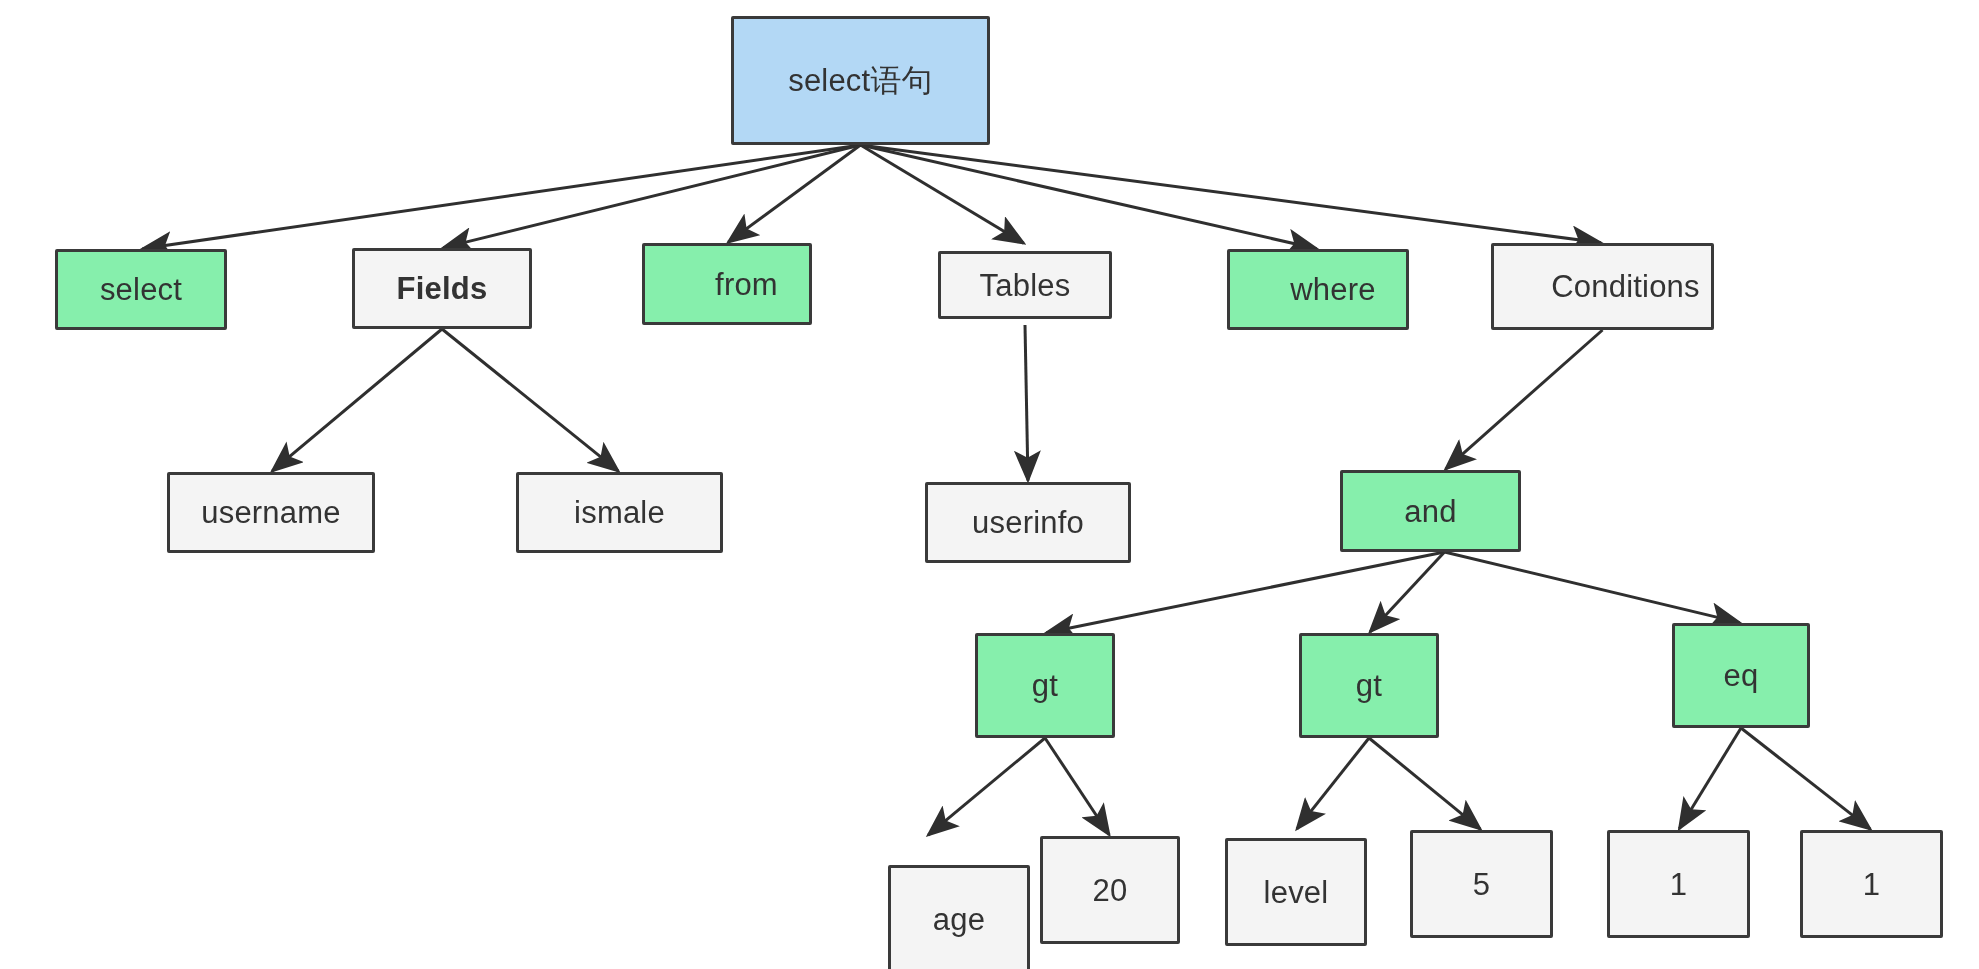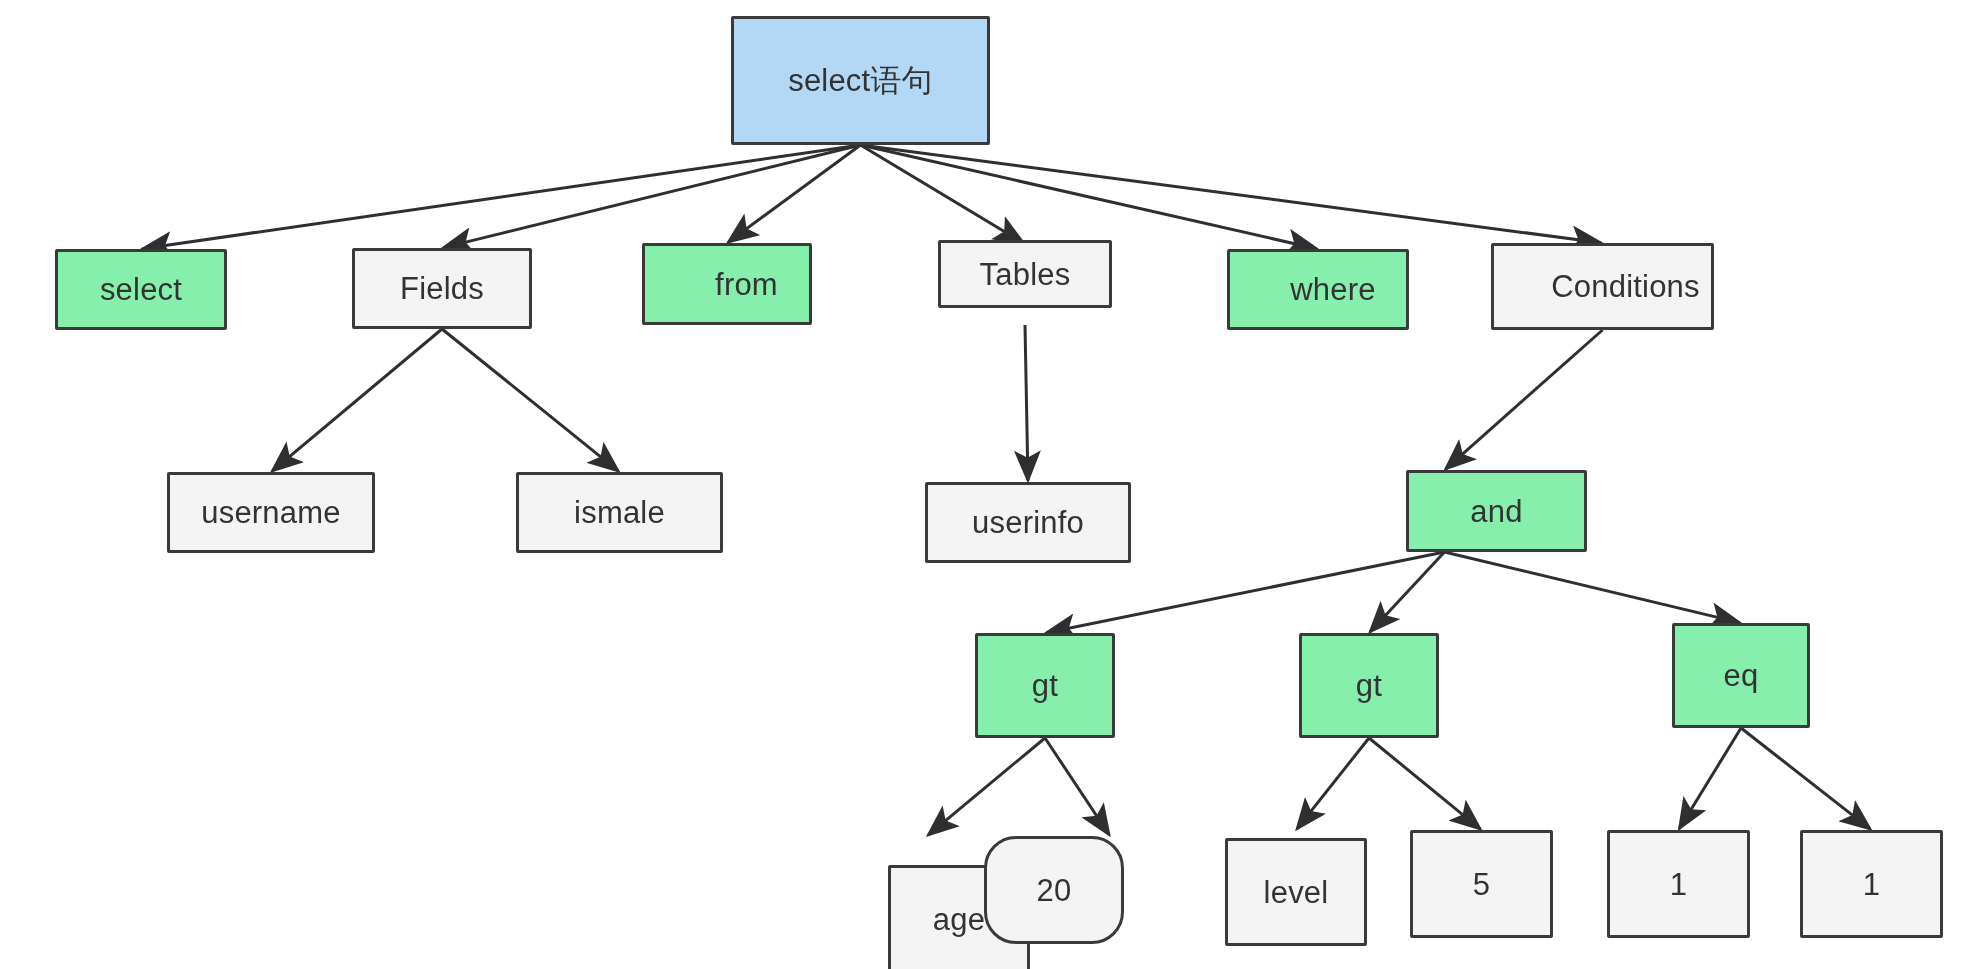--- a/index.html
+++ b/index.html
@@ -81,60 +81,60 @@
         <line x1="1741" y1="728" x2="1870.3181694157392" y2="829.076270347934" stroke="#2f2f2f" stroke-width="3" marker-end="url(#arrowhead)"></line>
       </g>
   </svg>
   <div id="nodes">
       <div class="node fill-blue" style="left: 731px; top: 16px; width: 259px; height: 129px;">
         <span class="node-label">select语句</span>
       </div>
       <div class="node fill-green" style="left: 55px; top: 249px; width: 172px; height: 81px;">
         <span class="node-label">select</span>
       </div>
-      <div class="node fill-default" style="left: 352px; top: 248px; width: 180px; height: 81px;">
+      <div class="node fill-default" style="left: 352px; top: 248px; width: 180px; height: 81px; font-weight: bold;">
         <span class="node-label">Fields</span>
       </div>
       <div class="node fill-green" style="left: 642px; top: 243px; width: 170px; height: 82px; padding-left: 39px;">
         <span class="node-label">from</span>
       </div>
-      <div class="node fill-default" style="left: 938px; top: 240px; width: 174px; height: 68px;">
+      <div class="node fill-default" style="left: 938px; top: 251px; width: 174px; height: 68px;">
         <span class="node-label">Tables</span>
       </div>
       <div class="node fill-green" style="left: 1227px; top: 249px; width: 182px; height: 81px; padding-left: 30px;">
         <span class="node-label">where</span>
       </div>
       <div class="node fill-default" style="left: 1491px; top: 243px; width: 223px; height: 87px; padding-left: 46px;">
         <span class="node-label">Conditions</span>
       </div>
       <div class="node fill-default" style="left: 167px; top: 472px; width: 208px; height: 81px;">
         <span class="node-label">username</span>
       </div>
       <div class="node fill-default" style="left: 516px; top: 472px; width: 207px; height: 81px;">
         <span class="node-label">ismale</span>
       </div>
       <div class="node fill-default" style="left: 925px; top: 482px; width: 206px; height: 81px;">
         <span class="node-label">userinfo</span>
       </div>
-      <div class="node fill-green" style="left: 1406px; top: 470px; width: 181px; height: 82px;">
+      <div class="node fill-green" style="left: 1340px; top: 470px; width: 181px; height: 82px;">
         <span class="node-label">and</span>
       </div>
       <div class="node fill-green" style="left: 975px; top: 633px; width: 140px; height: 105px;">
         <span class="node-label">gt</span>
       </div>
       <div class="node fill-green" style="left: 1299px; top: 633px; width: 140px; height: 105px;">
         <span class="node-label">gt</span>
       </div>
       <div class="node fill-green" style="left: 1672px; top: 623px; width: 138px; height: 105px;">
         <span class="node-label">eq</span>
       </div>
       <div class="node fill-default" style="left: 888px; top: 836px; width: 142px; height: 108px; margin-top: 29px;">
         <span class="node-label">age</span>
       </div>
-      <div class="node fill-default" style="left: 984px; top: 836px; width: 140px; height: 108px; border-radius: 32px;">
+      <div class="node fill-default" style="left: 1040px; top: 836px; width: 140px; height: 108px;">
         <span class="node-label">20</span>
       </div>
       <div class="node fill-default" style="left: 1225px; top: 830px; width: 142px; height: 108px; margin-top: 8px;">
         <span class="node-label">level</span>
       </div>
       <div class="node fill-default" style="left: 1410px; top: 830px; width: 143px; height: 108px;">
         <span class="node-label">5</span>
       </div>
       <div class="node fill-default" style="left: 1607px; top: 830px; width: 143px; height: 108px;">
         <span class="node-label">1</span>

